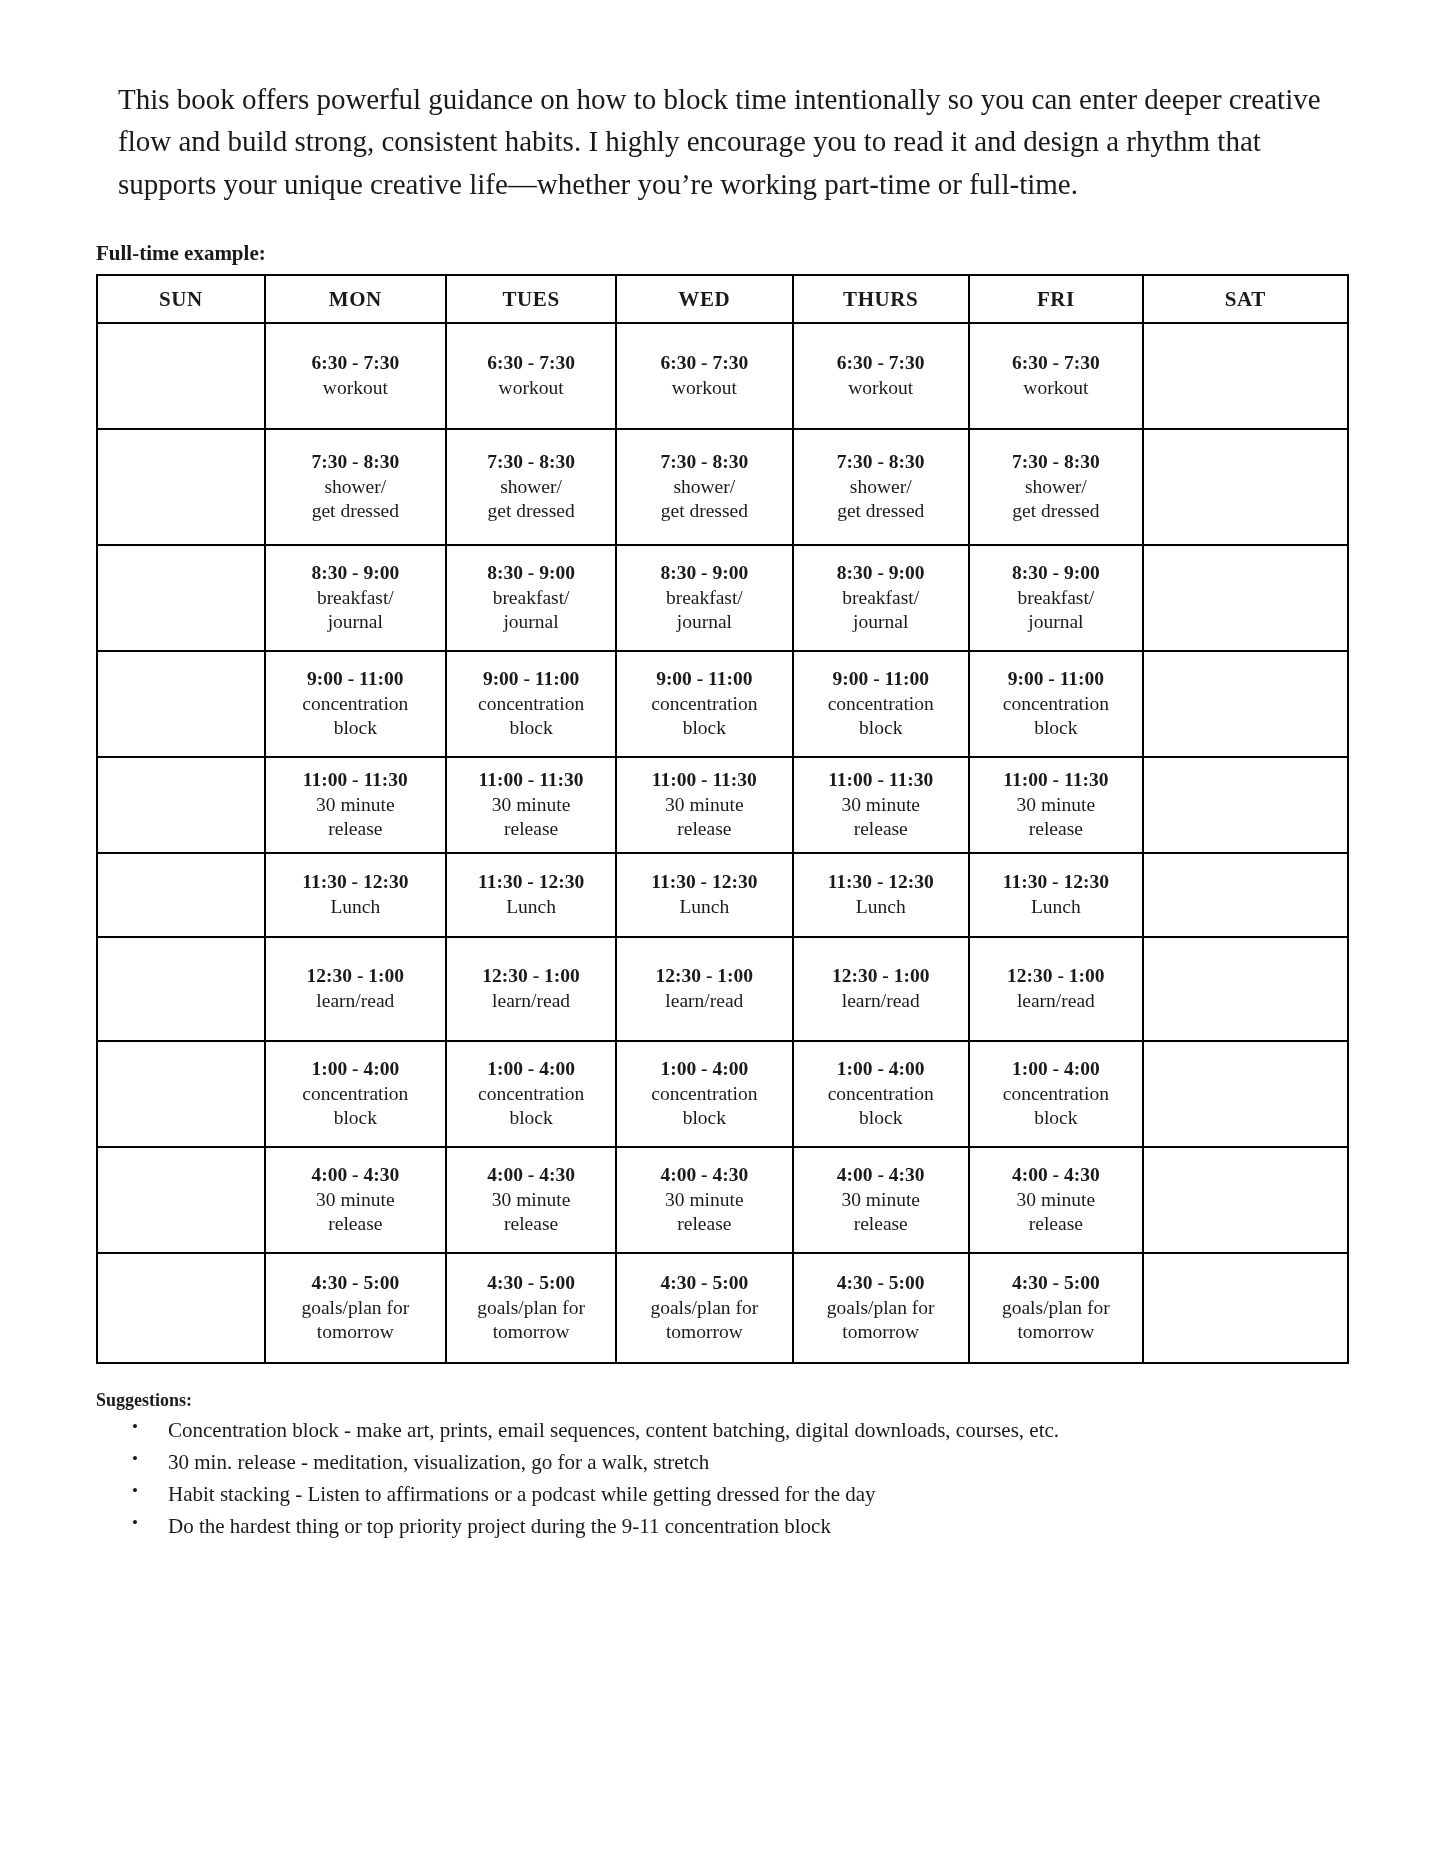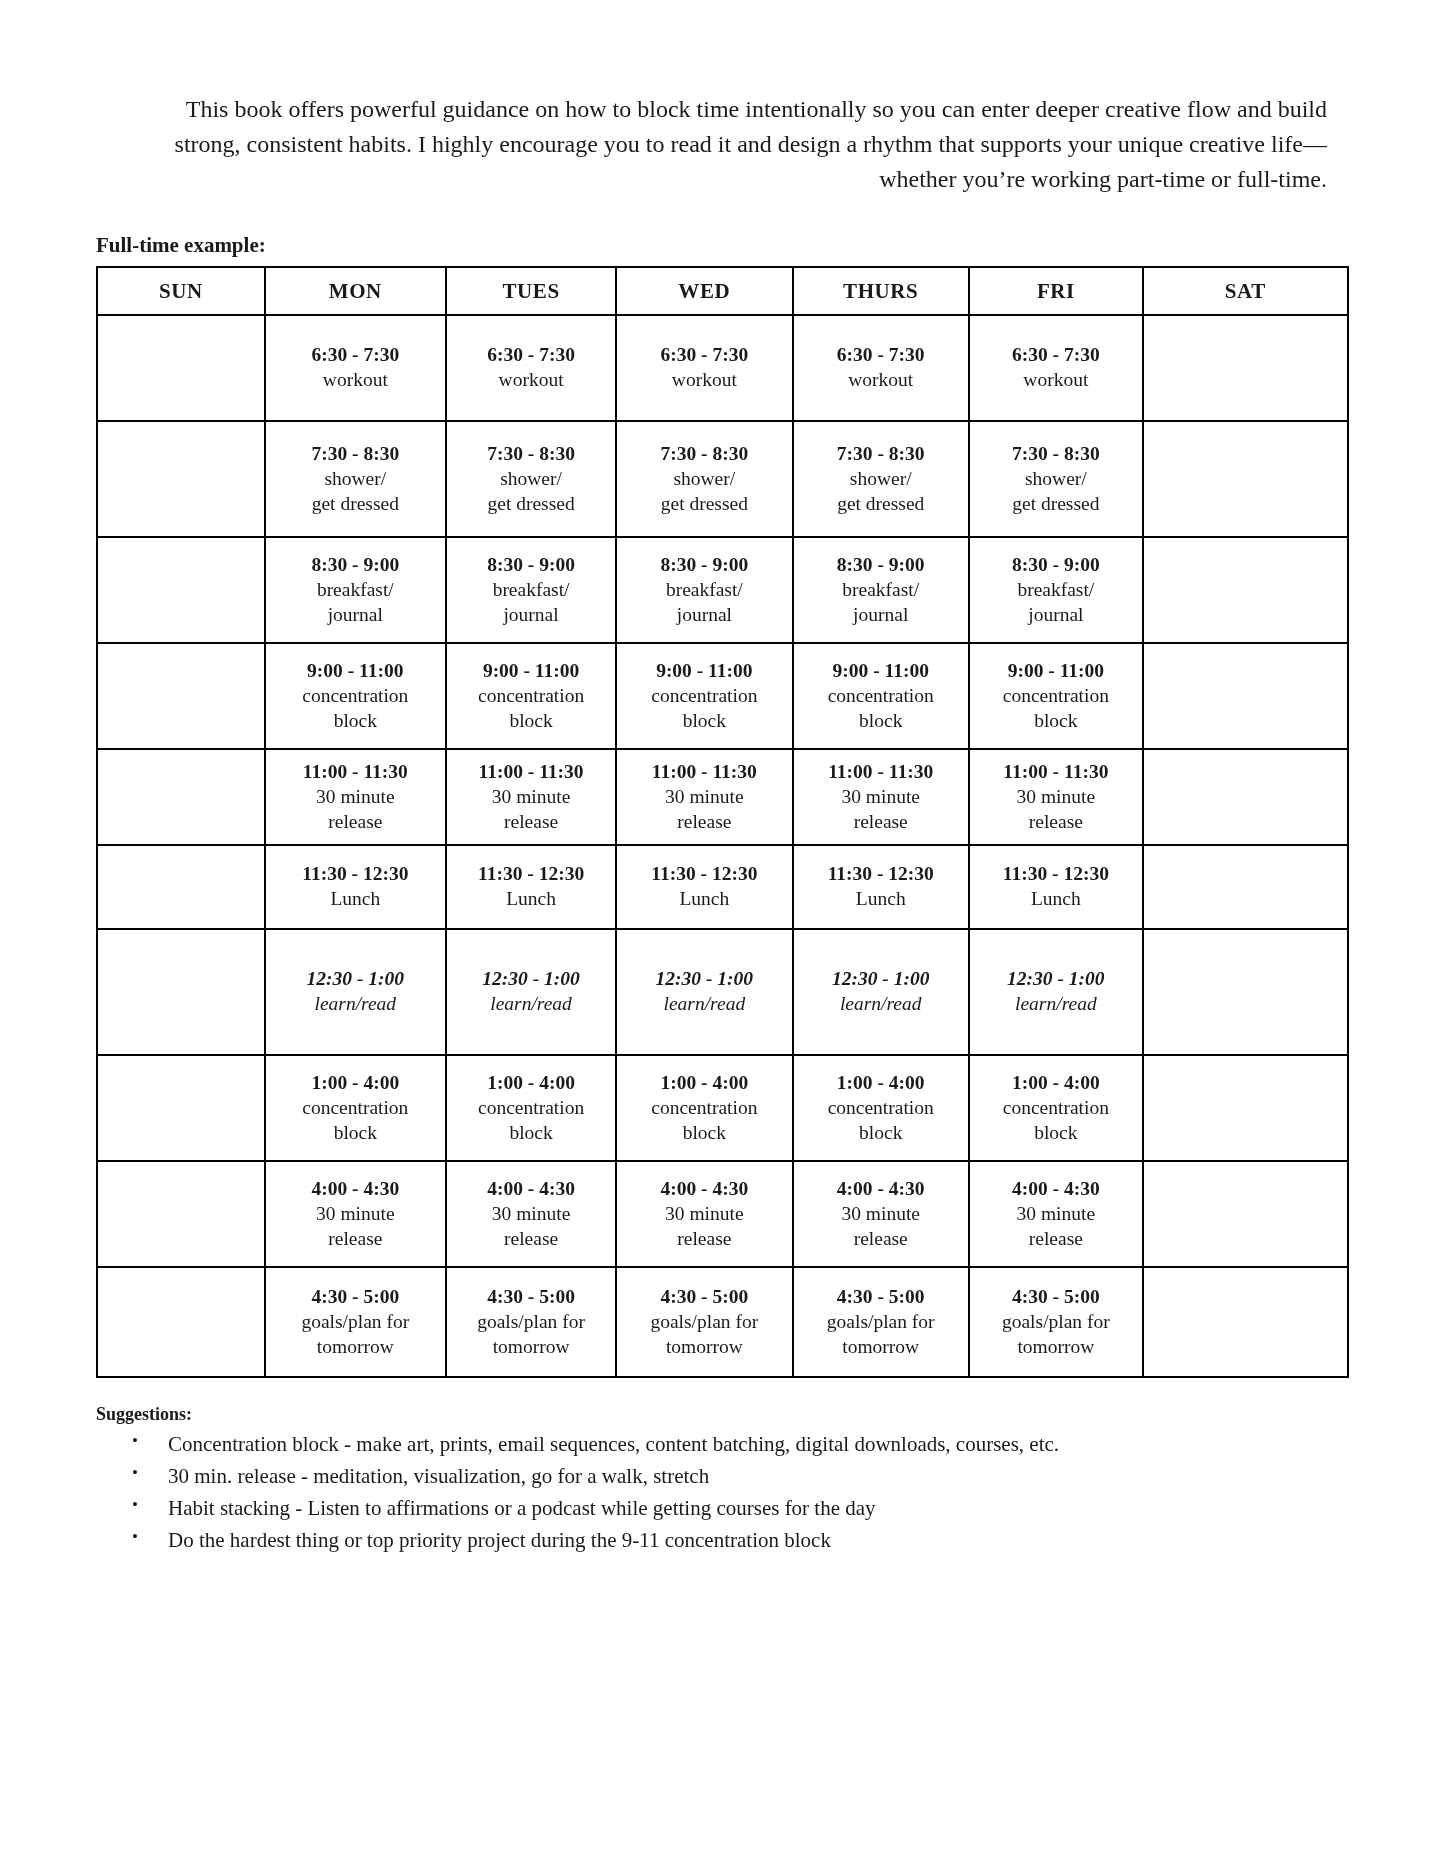--- a/index.html
+++ b/index.html
@@ -30,24 +30,24 @@
     line-height: 1.05;
     white-space: nowrap;
   }
   .doc-subtitle {
     text-align: center;
     font-size: 21px;
     font-weight: bold;
     margin-top: 20px;
   }
   .intro {
-    text-align: right;
-    font-size: 24px;
+    text-align: left;
+    font-size: 29px;
     line-height: 1.46;
-    margin: 40px 22px 0 22px;
+    margin: 26px 22px 0 22px;
   }
   .section-label {
     font-size: 21px;
     font-weight: bold;
     margin: 36px 0 8px 0;
   }
   table.schedule {
     border-collapse: collapse;
     width: 100%;
     table-layout: fixed;
@@ -292,21 +292,21 @@
           <td>
             <span class="cell-time">11:30 - 12:30</span>
             <span class="cell-desc">Lunch</span>
           </td>
           <td>
             <span class="cell-time">11:30 - 12:30</span>
             <span class="cell-desc">Lunch</span>
           </td>
           <td class="empty-cell"></td>
         </tr>
-        <tr style="height: 126px; font-style: italic;">
+        <tr style="height: 104px;">
           <td class="empty-cell"></td>
           <td>
             <span class="cell-time">12:30 - 1:00</span>
             <span class="cell-desc">learn/read</span>
           </td>
           <td>
             <span class="cell-time">12:30 - 1:00</span>
             <span class="cell-desc">learn/read</span>
           </td>
           <td>
@@ -411,17 +411,17 @@
           <td class="empty-cell"></td>
         </tr>
       </tbody>
   </table>
 
   <div class="suggestions-label">Suggestions:</div>
 
   <ul class="suggestions" id="suggestions-list">
       <li><span class="bullet">•</span><span>Concentration block - make art, prints, email sequences, content batching, digital downloads, courses, etc.</span></li>
       <li><span class="bullet">•</span><span>30 min. release - meditation, visualization, go for a walk, stretch</span></li>
-      <li><span class="bullet">•</span><span>Habit stacking - Listen to affirmations or a podcast while getting courses for the day</span></li>
+      <li><span class="bullet">•</span><span>Habit stacking - Listen to affirmations or a podcast while getting dressed for the day</span></li>
       <li><span class="bullet">•</span><span>Do the hardest thing or top priority project during the 9-11 concentration block</span></li>
     </ul>
 
 </div>
 
 </body></html>

